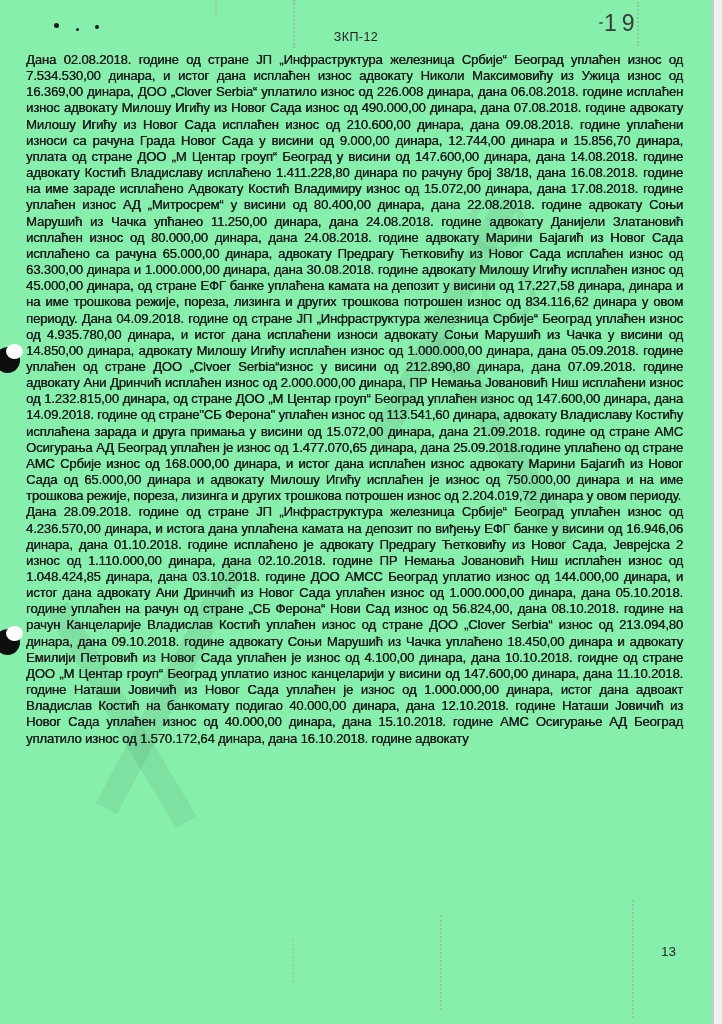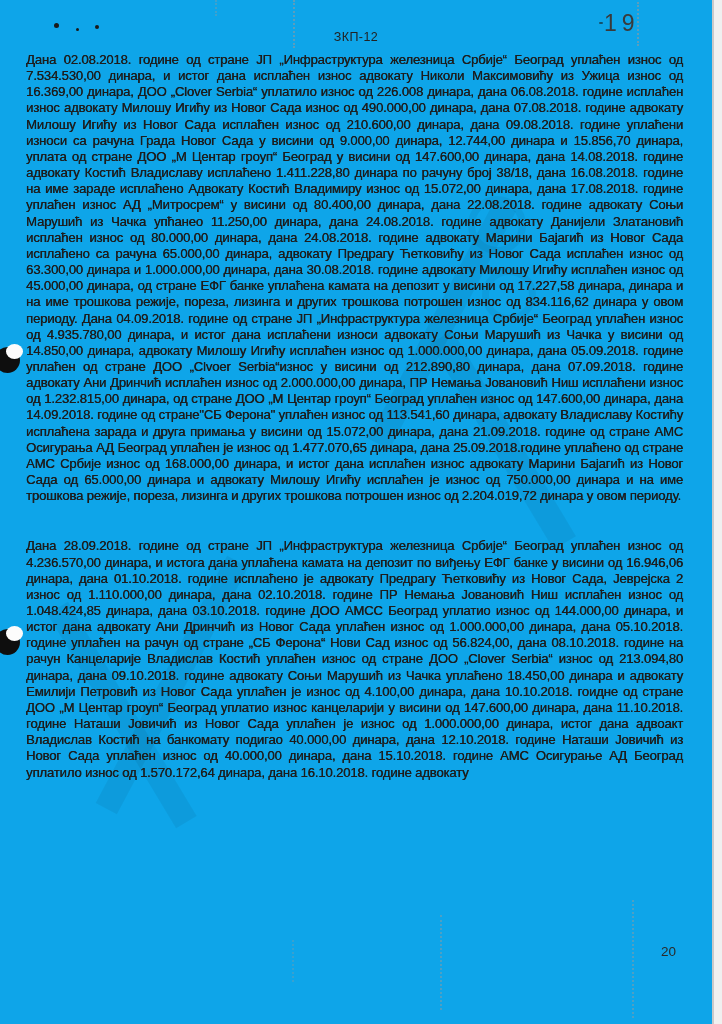--- a/index.html
+++ b/index.html
@@ -5,21 +5,21 @@
   html,body{margin:0;padding:0;}
   body{
     width:722px;height:1024px;
     background:#e9e9e9;
     font-family:"Liberation Sans", sans-serif;
     overflow:hidden;
   }
   .page{
     position:relative;
     width:722px;height:1024px;
-    background:#0ea5e9;
+    background:#86efac;
     overflow:hidden;
   }
   
   .scan-edge-line{
     position:absolute;top:0;left:712px;width:2px;height:1024px;
     background:#c9c9c9;
   }
   .scan-edge-strip{
     position:absolute;top:0;left:714px;width:8px;height:1024px;
     background:#f0f0f0;
@@ -47,21 +47,21 @@
   .para{
     margin:0;
     font-size:13.1px;
     line-height:16.15px;
     letter-spacing:-0.15px;
     color:#1d1d1d;
     text-align:justify;
     text-shadow:0.35px 0 currentColor;
   }
   .para-1{margin-bottom:20px;}
-  .para-2{margin-bottom:34px;}
+  .para-2{}
   
   .punch{
     position:absolute;left:-5px;width:25px;height:26px;
     background:#0e0e0e;border-radius:50%;
   }
   .punch::after{
     content:'';position:absolute;right:-3px;top:-3px;
     width:17px;height:15px;background:#fcfcfc;border-radius:50%;
   }
   .punch-1{top:347px;}
@@ -118,15 +118,15 @@
   <div class="punch punch-2"></div>
 
   <div class="page-number-top">19</div>
   <div class="form-code">ЗКП-12</div>
 
   <div class="content">
     <p class="para para-2">Дана 02.08.2018. године од стране ЈП „Инфраструктура железница Србије“ Београд уплаћен износ од 7.534.530,00 динара, и истог дана исплаћен износ адвокату Николи Максимовићу из Ужица износ од 16.369,00 динара, ДОО „Clover Serbia“ уплатило износ од 226.008 динара, дана 06.08.2018. године исплаћен износ адвокату Милошу Игићу из Новог Сада износ од 490.000,00 динара, дана 07.08.2018. године адвокату Милошу Игићу из Новог Сада исплаћен износ од 210.600,00 динара, дана 09.08.2018. године уплаћени износи са рачуна Града Новог Сада у висини од 9.000,00 динара, 12.744,00 динара и 15.856,70 динара, уплата од стране ДОО „М Центар гроуп“ Београд у висини од 147.600,00 динара, дана 14.08.2018. године адвокату Костић Владиславу исплаћено 1.411.228,80 динара по рачуну број 38/18, дана 16.08.2018. године на име зараде исплаћено Адвокату Костић Владимиру износ од 15.072,00 динара, дана 17.08.2018. године уплаћен износ АД „Митросрем“ у висини од 80.400,00 динара, дана 22.08.2018. године адвокату Соњи Марушић из Чачка упћанео 11.250,00 динара, дана 24.08.2018. године адвокату Данијели Златановић исплаћен износ од 80.000,00 динара, дана 24.08.2018. године адвокату Марини Бајагић из Новог Сада исплаћено са рачуна 65.000,00 динара, адвокату Предрагу Ћетковићу из Новог Сада исплаћен износ од 63.300,00 динара и 1.000.000,00 динара, дана 30.08.2018. године адвокату Милошу Игићу исплаћен износ од 45.000,00 динара, од стране ЕФГ банке уплаћена камата на депозит у висини од 17.227,58 динара, динара и на име трошкова режије, пореза, лизинга и других трошкова потрошен износ од 834.116,62 динара у овом периоду. Дана 04.09.2018. године од стране ЈП „Инфраструктура железница Србије“ Београд уплаћен износ од 4.935.780,00 динара, и истог дана исплаћени износи адвокату Соњи Марушић из Чачка у висини од 14.850,00 динара, адвокату Милошу Игићу исплаћен износ од 1.000.000,00 динара, дана 05.09.2018. године уплаћен од стране ДОО „Clvoer Serbia“износ у висини од 212.890,80 динара, дана 07.09.2018. године адвокату Ани Дринчић исплаћен износ од 2.000.000,00 динара, ПР Немања Јовановић Ниш исплаћени износ од 1.232.815,00 динара, од стране ДОО „М Центар гроуп“ Београд уплаћен износ од 147.600,00 динара, дана 14.09.2018. године од стране"СБ Ферона" уплаћен износ од 113.541,60 динара, адвокату Владиславу Костићу исплаћена зарада и друга примања у висини од 15.072,00 динара, дана 21.09.2018. године од стране АМС Осигурања АД Београд уплаћен је износ од 1.477.070,65 динара, дана 25.09.2018.године уплаћено од стране АМС Србије износ од 168.000,00 динара, и истог дана исплаћен износ адвокату Марини Бајагић из Новог Сада од 65.000,00 динара и адвокату Милошу Игићу исплаћен је износ од 750.000,00 динара и на име трошкова режије, пореза, лизинга и других трошкова потрошен износ од 2.204.019,72 динара у овом периоду.</p>
     <p class="para para-3">Дана 28.09.2018. године од стране ЈП „Инфраструктура железница Србије“ Београд уплаћен износ од 4.236.570,00 динара, и истога дана уплаћена камата  на депозит по виђењу ЕФГ банке у висини од 16.946,06 динара, дана 01.10.2018. године исплаћено је адвокату Предрагу Ћетковићу из Новог Сада, Јеврејска 2 износ од 1.110.000,00 динара, дана 02.10.2018. године ПР Немања Јовановић Ниш исплаћен износ од 1.048.424,85 динара, дана 03.10.2018. године ДОО АМСС Београд уплатио износ од 144.000,00 динара, и истог дана адвокату Ани Дринчић из Новог Сада уплаћен износ од 1.000.000,00 динара, дана 05.10.2018. године уплаћен на рачун од стране „СБ Ферона“ Нови Сад износ од 56.824,00, дана 08.10.2018. године на рачун Канцеларије Владислав Костић уплаћен износ од стране ДОО „Clover Serbia“ износ од 213.094,80 динара, дана 09.10.2018. године адвокату Соњи Марушић из Чачка уплаћено 18.450,00 динара и адвокату Емилији Петровић из Новог Сада уплаћен је износ од 4.100,00 динара, дана 10.10.2018. гоидне од стране ДОО „М Центар гроуп“ Београд уплатио износ канцеларији у висини од 147.600,00 динара, дана 11.10.2018. године Наташи Јовичић из Новог Сада уплаћен је износ од 1.000.000,00 динара, истог дана адвоакт Владислав Костић на банкомату подигао 40.000,00 динара, дана 12.10.2018. године Наташи Јовичић из Новог Сада уплаћен износ од 40.000,00 динара, дана 15.10.2018. године АМС Осигурање АД Београд уплатило износ од 1.570.172,64 динара, дана 16.10.2018. године адвокату</p>
   </div>
 
-  <div class="page-number-bottom">20</div>
+  <div class="page-number-bottom">13</div>
 
 </div>
 
 </body></html>

